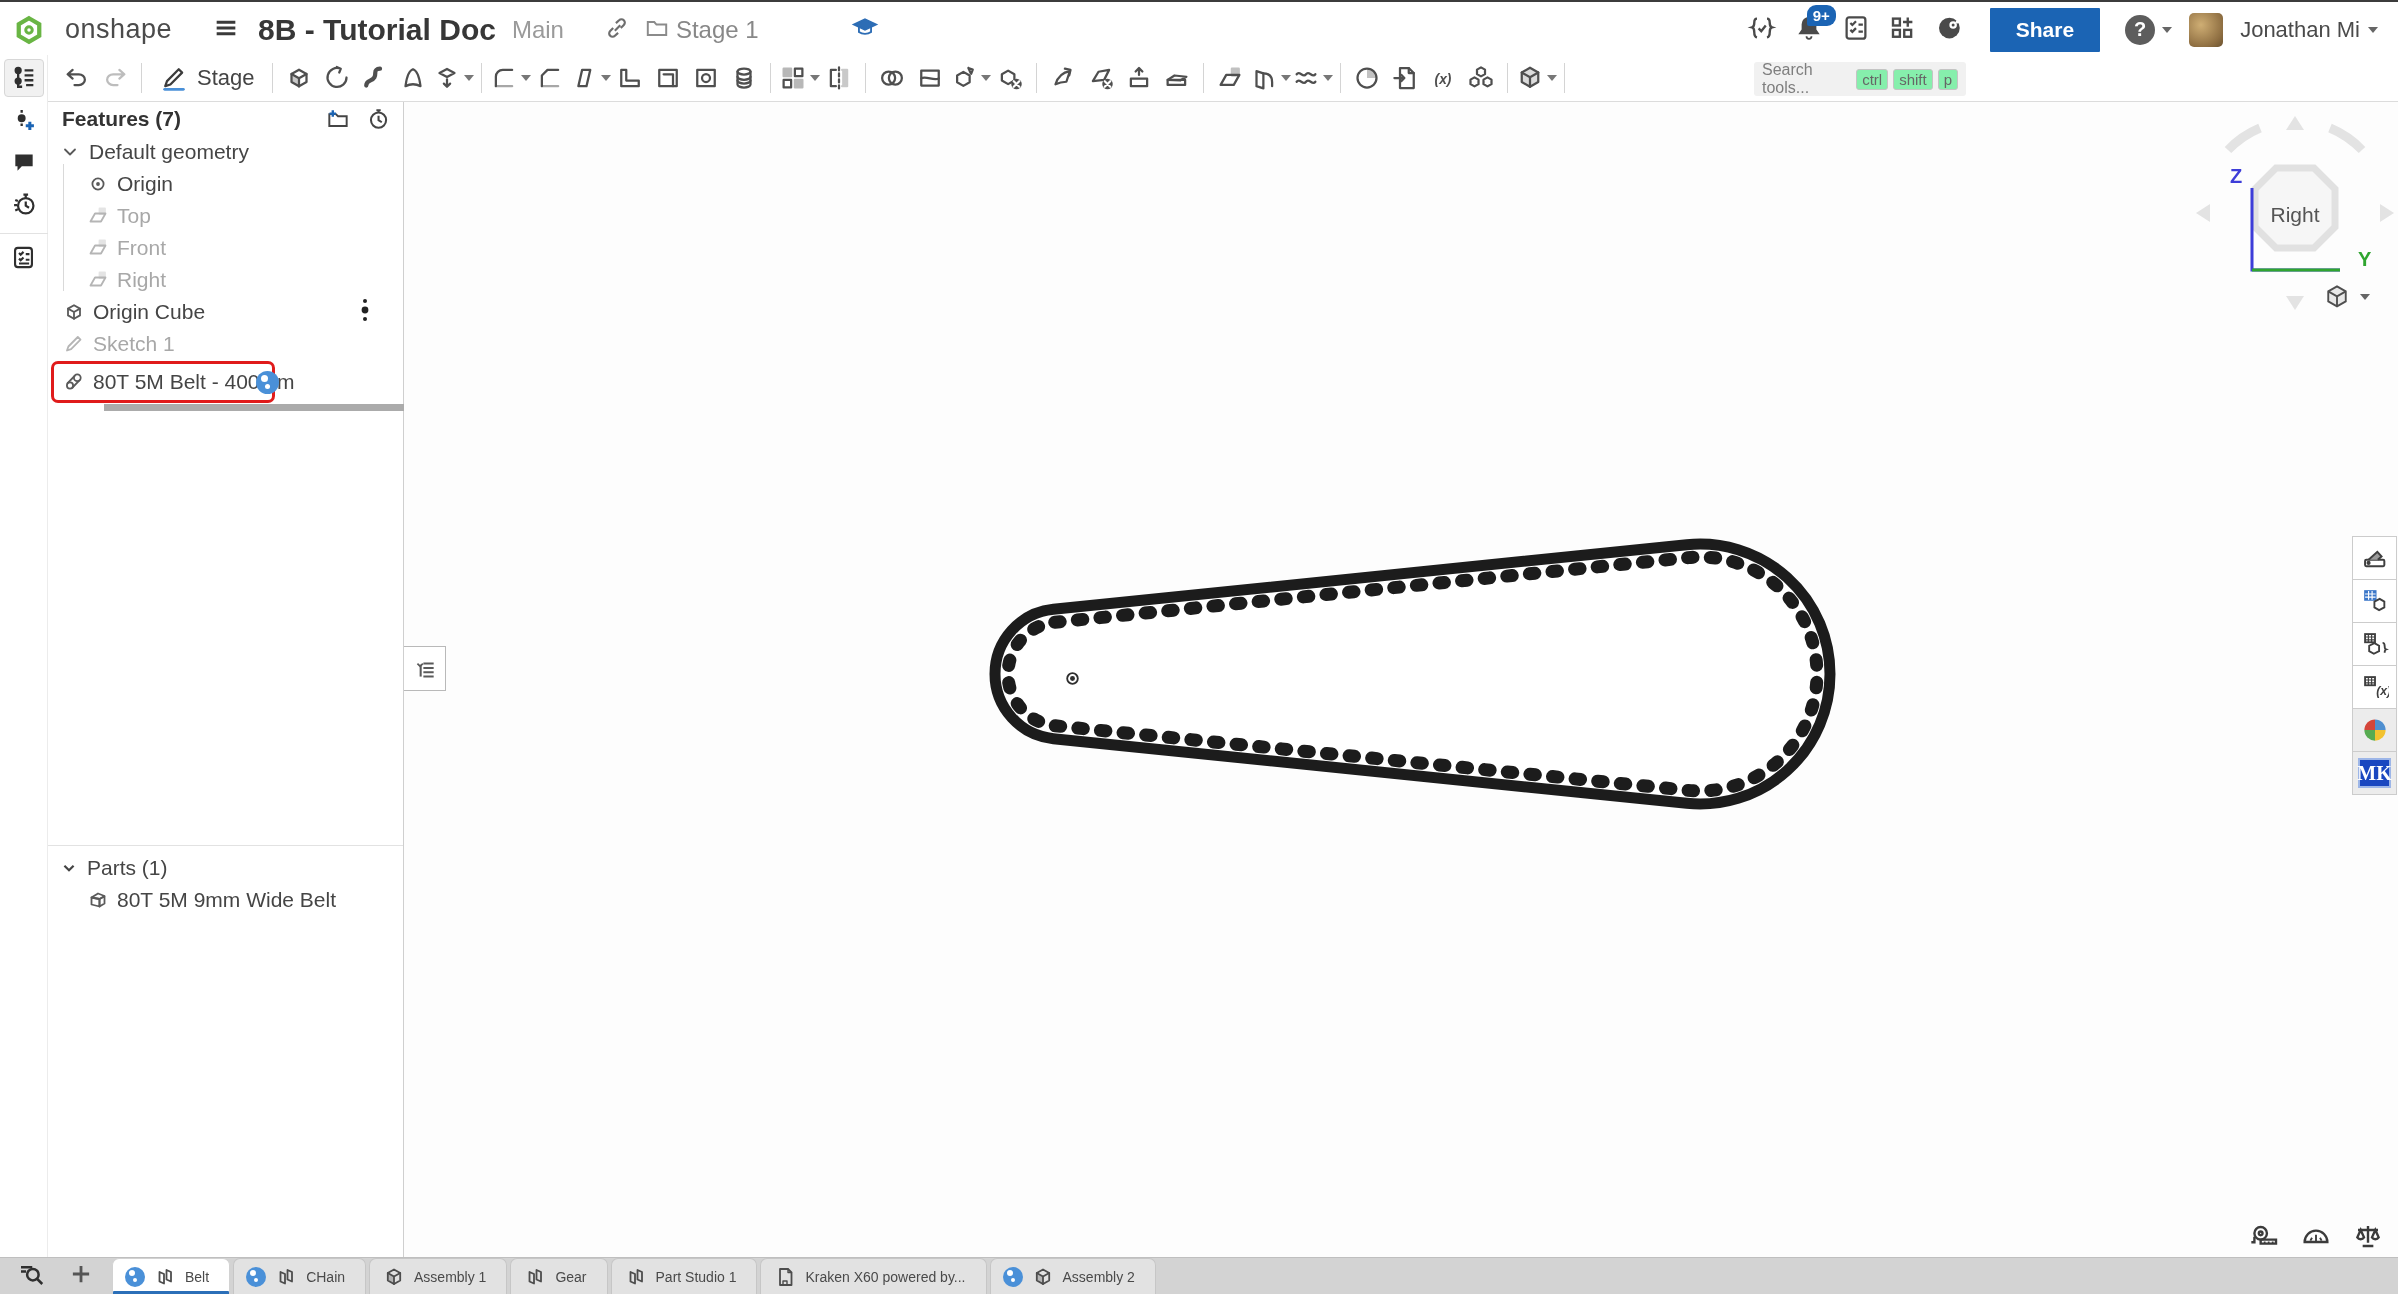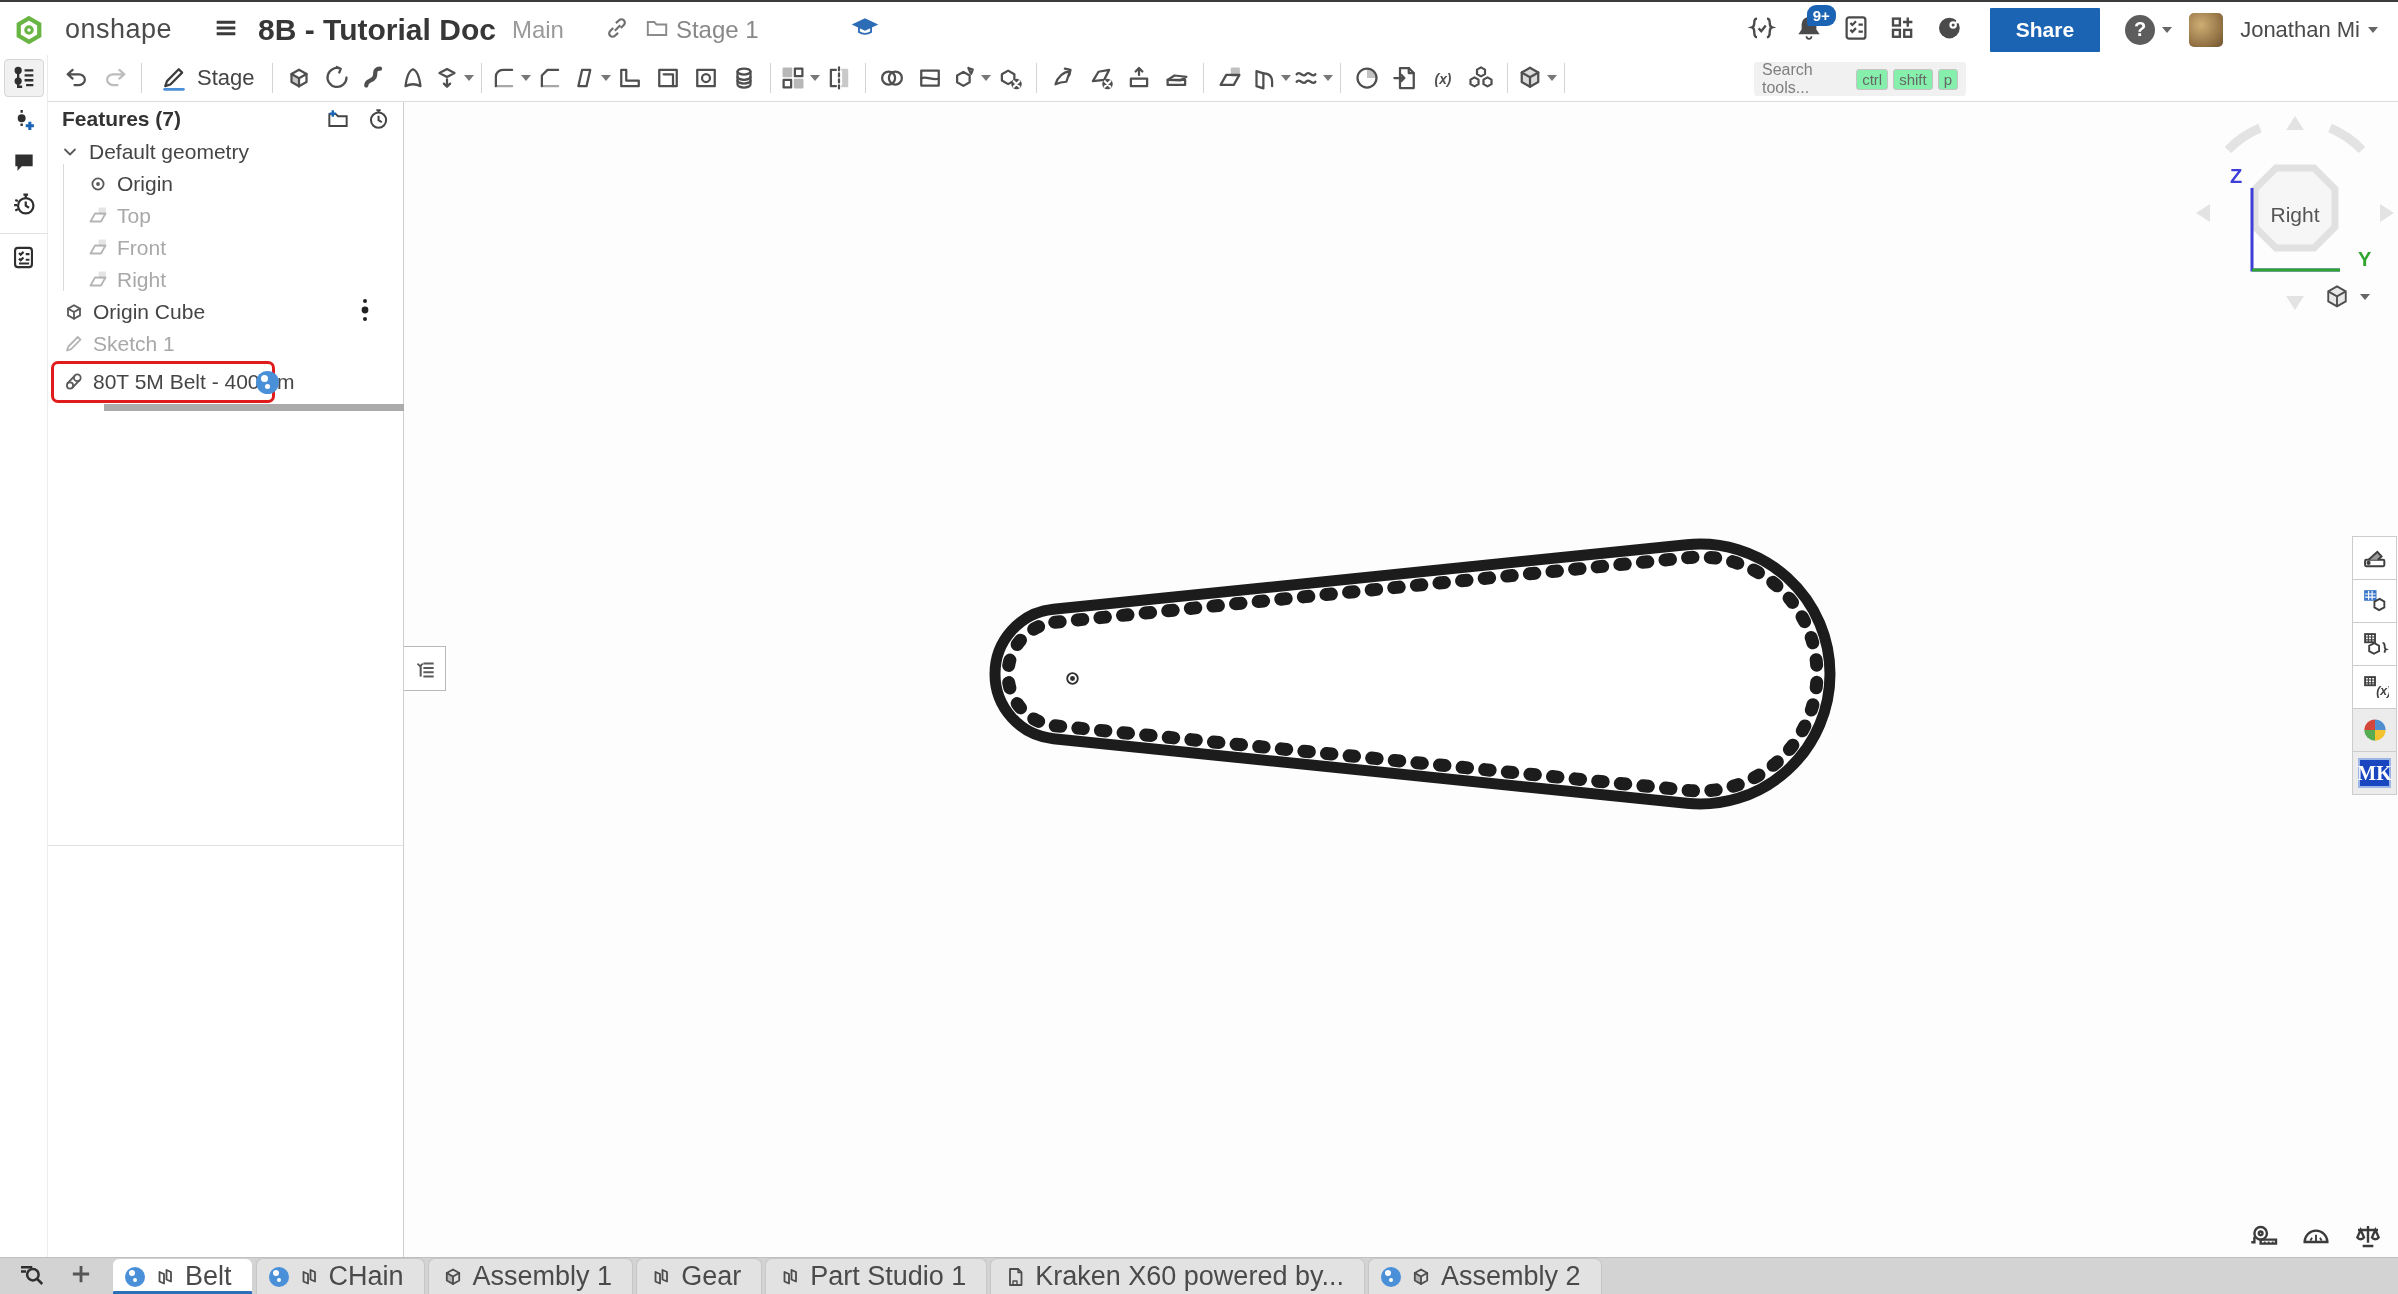--- a/index.html
+++ b/index.html
@@ -122,21 +122,21 @@
   .measure-row { position:absolute; right:14px; top:1118px; display:flex; gap:20px; color:#3b3b3b; }
 
   
   .tabbar { position:absolute; left:0; top:1255px; width:2398px; height:39px; background:#d3d3d3;
             border-top:1px solid #bfbfbf; border-bottom:2px solid #5f5f5f;
             display:flex; align-items:flex-end; }
   .tabbar-left { display:flex; align-items:center; gap:22px; padding:0 18px 5px 16px; color:#2f2f2f; }
   .tabs { display:flex; align-items:flex-end; gap:3px; height:37px; }
   .tab { display:flex; align-items:center; gap:8px; height:36px; padding:0 20px 0 12px;
          background:#e2e2e2; border:1px solid #c6c6c6; border-bottom:none;
-         border-radius:7px 7px 0 0; font-size:27px; color:#4a4a4a; cursor:pointer; position:relative;margin-top:40px; }
+         border-radius:7px 7px 0 0; font-size:14px; color:#4a4a4a; cursor:pointer; position:relative;margin-top:40px; }
   .tab .ti { color:#4d4d4d; }
   .tab.active { background:#fff; border-color:#d2d2d2; }
   .tab.active::after { content:""; position:absolute; left:0; right:0; bottom:-1px; height:4px;
                        background:#2b6fb8; border-radius:1px; }
   .tab-ball { width:20px; height:20px; border-radius:50%; background:#4a90d8; position:relative; flex:0 0 auto; }
   .tab-ball::after { content:""; position:absolute; left:4px; top:3px; width:6px; height:6px;
                      border-radius:50%; background:#fff; box-shadow:3px 7px 0 -1px #fff; }
   .ti { display:block; }
 </style>
 </head>
@@ -566,20 +566,38 @@
           </svg>
           <span class="lbl">80T 5M Belt - 400mm</span>
           <span class="hlbox"></span>
           <span class="linked-ball row-right"></span>
         </div>
         <div style="position: relative; height: 9px;">
           <span class="rollback"></span>
         </div>
       </div>
     <div class="parts-sep"></div>
+    <div class="parts-block">
+      <div class="trow" id="partsHeaderRow">
+        <svg width="22" height="22" viewBox="0 0 24 24" fill="none" stroke="#444" stroke-width="2.4">
+            <path d="M7 9.5l5 5 5-5"></path>
+          </svg>
+        <span class="lbl">Parts (1)</span>
+      </div>
+      <div id="partsList">
+          <div class="trow ind2">
+            <svg class="ti" width="24" height="24" viewBox="0 0 24 24" fill="none" stroke="currentColor" stroke-width="1.8" stroke-linecap="round" stroke-linejoin="round">
+              <path d="M5.5 9.5l6.5-4 6.5 2.5-5 3z"></path>
+              <path d="M5.5 9.5l8 1.5v7.5l-8-2z"></path>
+              <path d="M13.5 11l5-2.5v7l-5 3z"></path>
+            </svg>
+            <span class="lbl">80T 5M 9mm Wide Belt</span>
+          </div>
+        </div>
+    </div>
   </aside>
 
   <main class="canvas">
     <svg class="belt-svg" id="beltSvg" width="1994" height="1155" viewBox="0 0 1994 1155">
         <path d="M 649.3984375,507.3361045670879 L 1282.796875,442.6722091341758 A 130 130 0 1 1 1282.796875,701.3277908658242 L 649.3984375,636.6638954329121 A 65 65 0 0 1 649.3984375,507.3361045670879 Z" fill="#ffffff" stroke="#1c1c1c" stroke-width="11"></path>
         <path d="M 650.71875,520.2688836536703 L 1284.1171875,455.6049882207582 A 117 117 0 1 1 1284.1171875,688.3950117792418 L 650.71875,623.7311163463297 A 52 52 0 0 1 650.71875,520.2688836536703 Z" fill="none" stroke="#1c1c1c" stroke-width="13" stroke-linecap="round" stroke-dasharray="5.50 17.22"></path>
       </svg>
 
     <span class="origin-marker">
       <svg width="17" height="17" viewBox="0 0 24 24" fill="none" stroke="currentColor" stroke-width="2.6">

